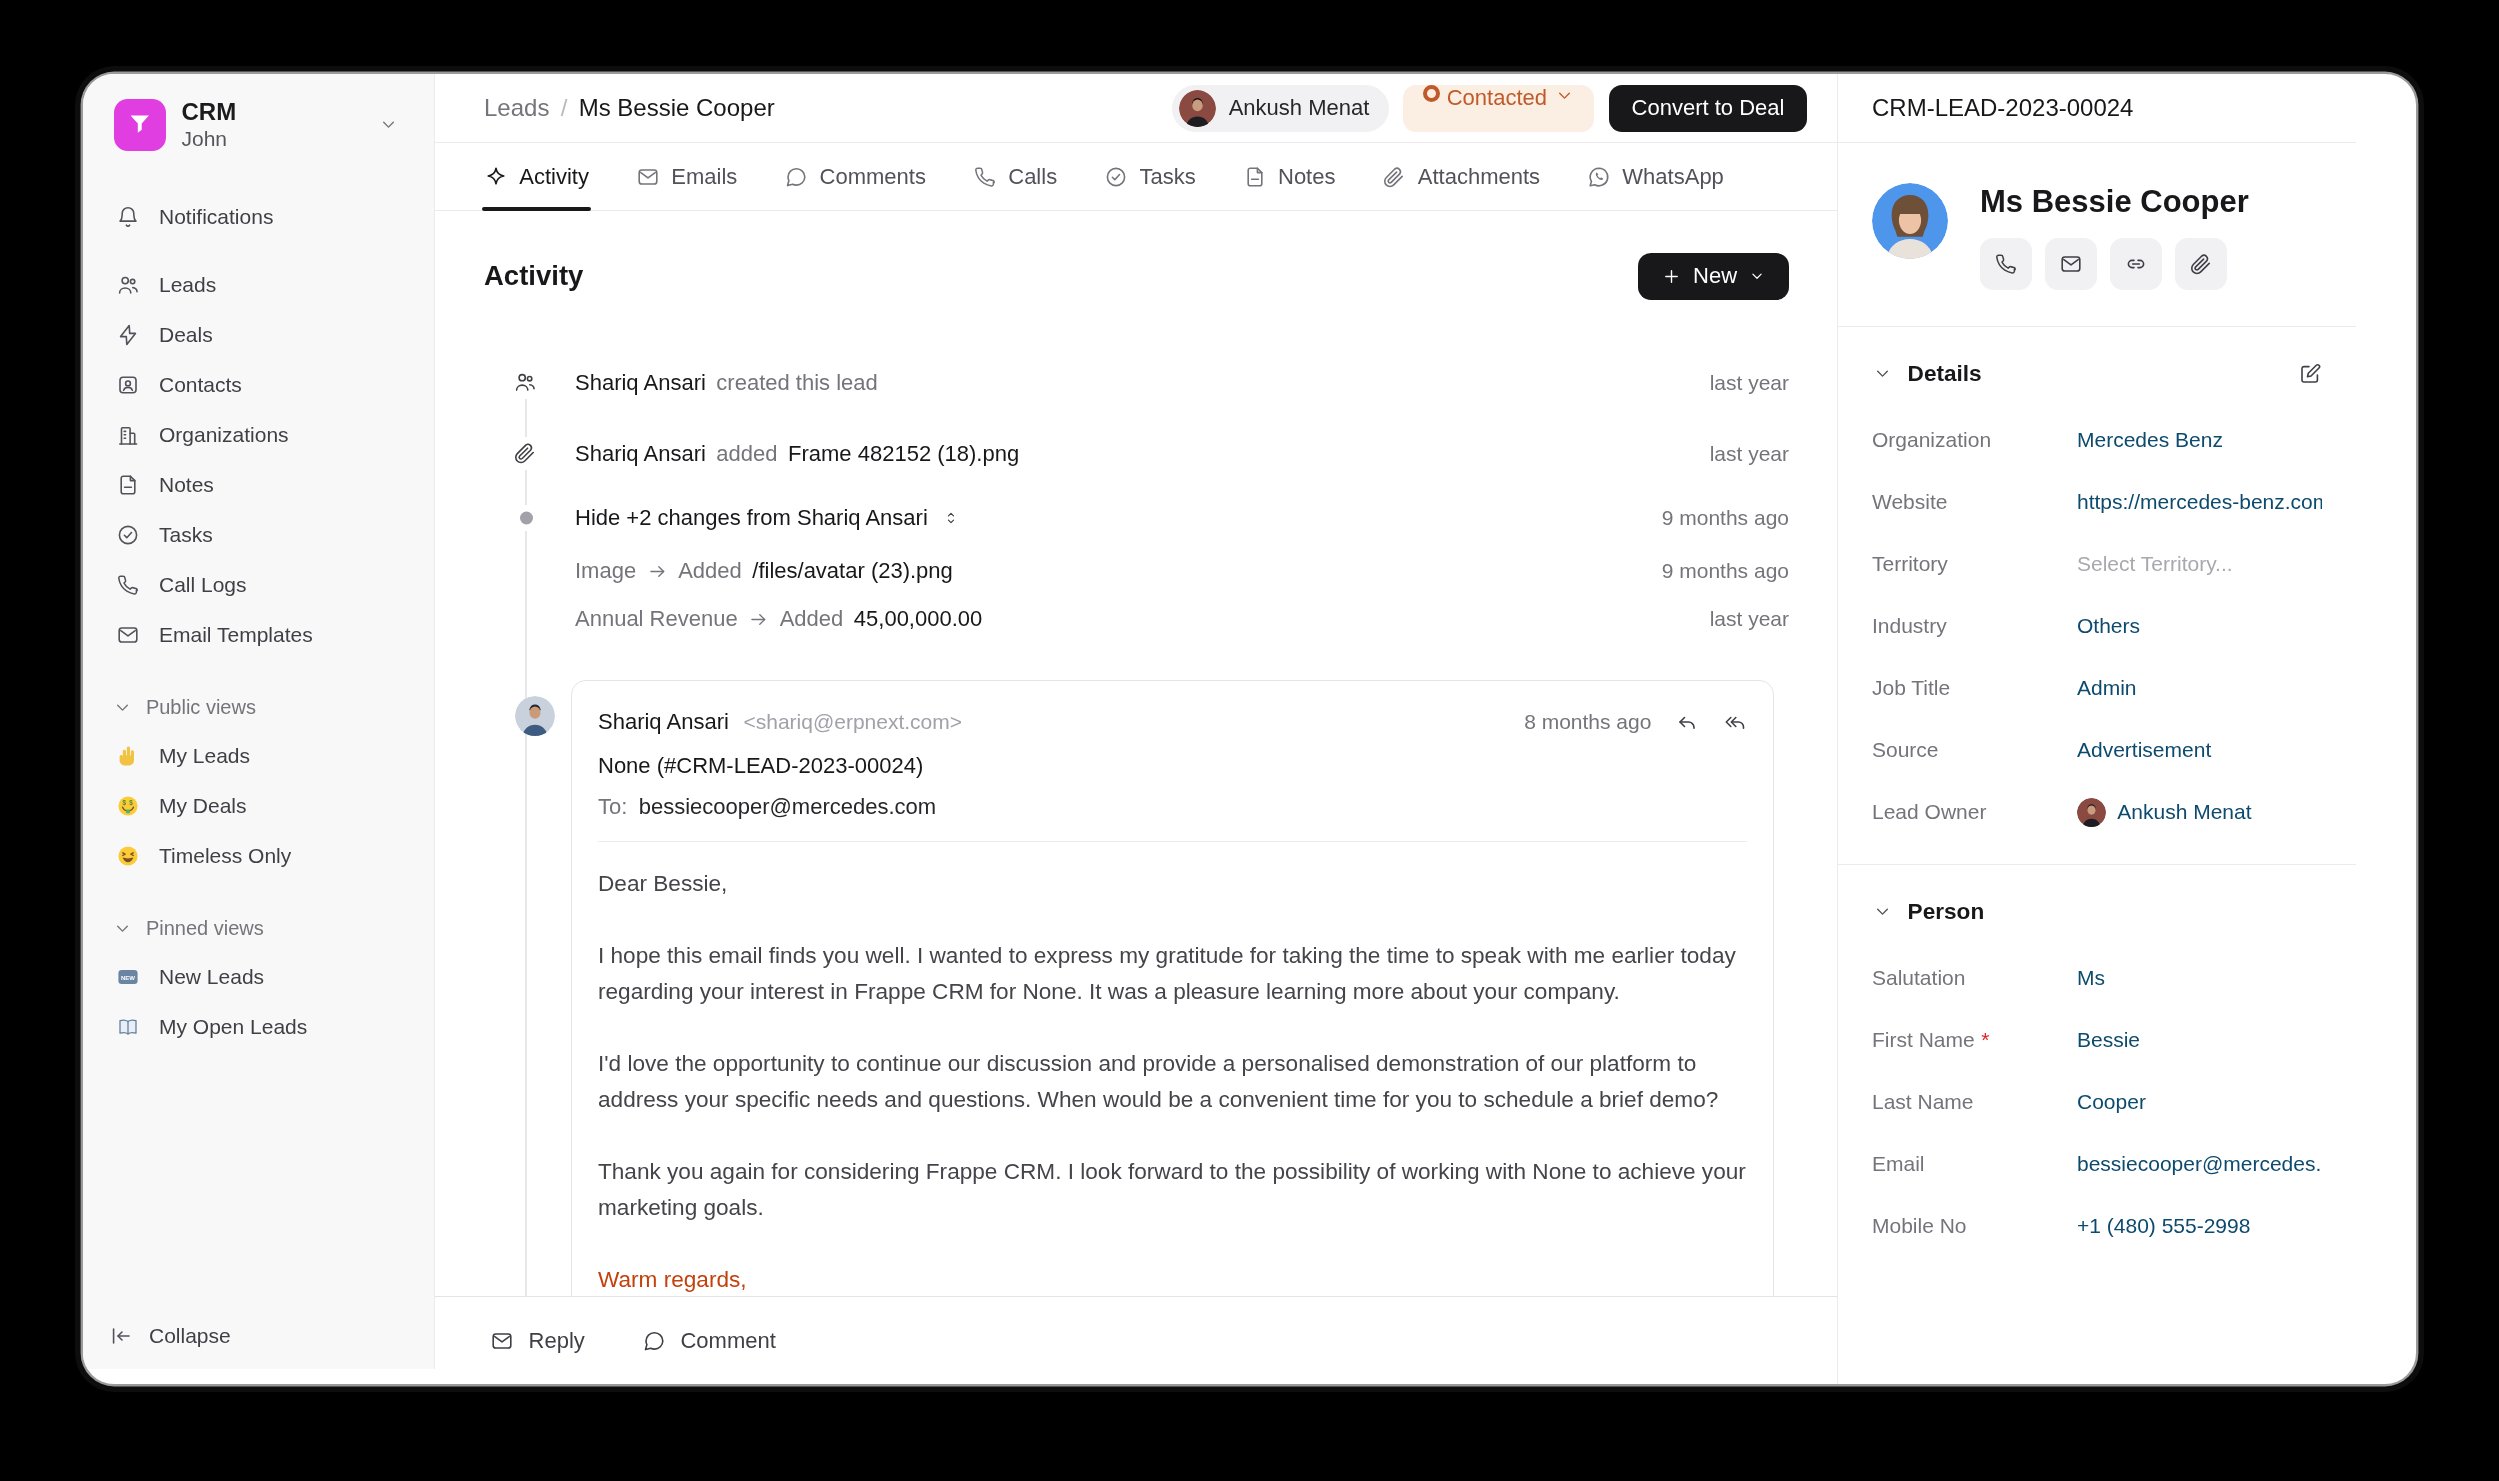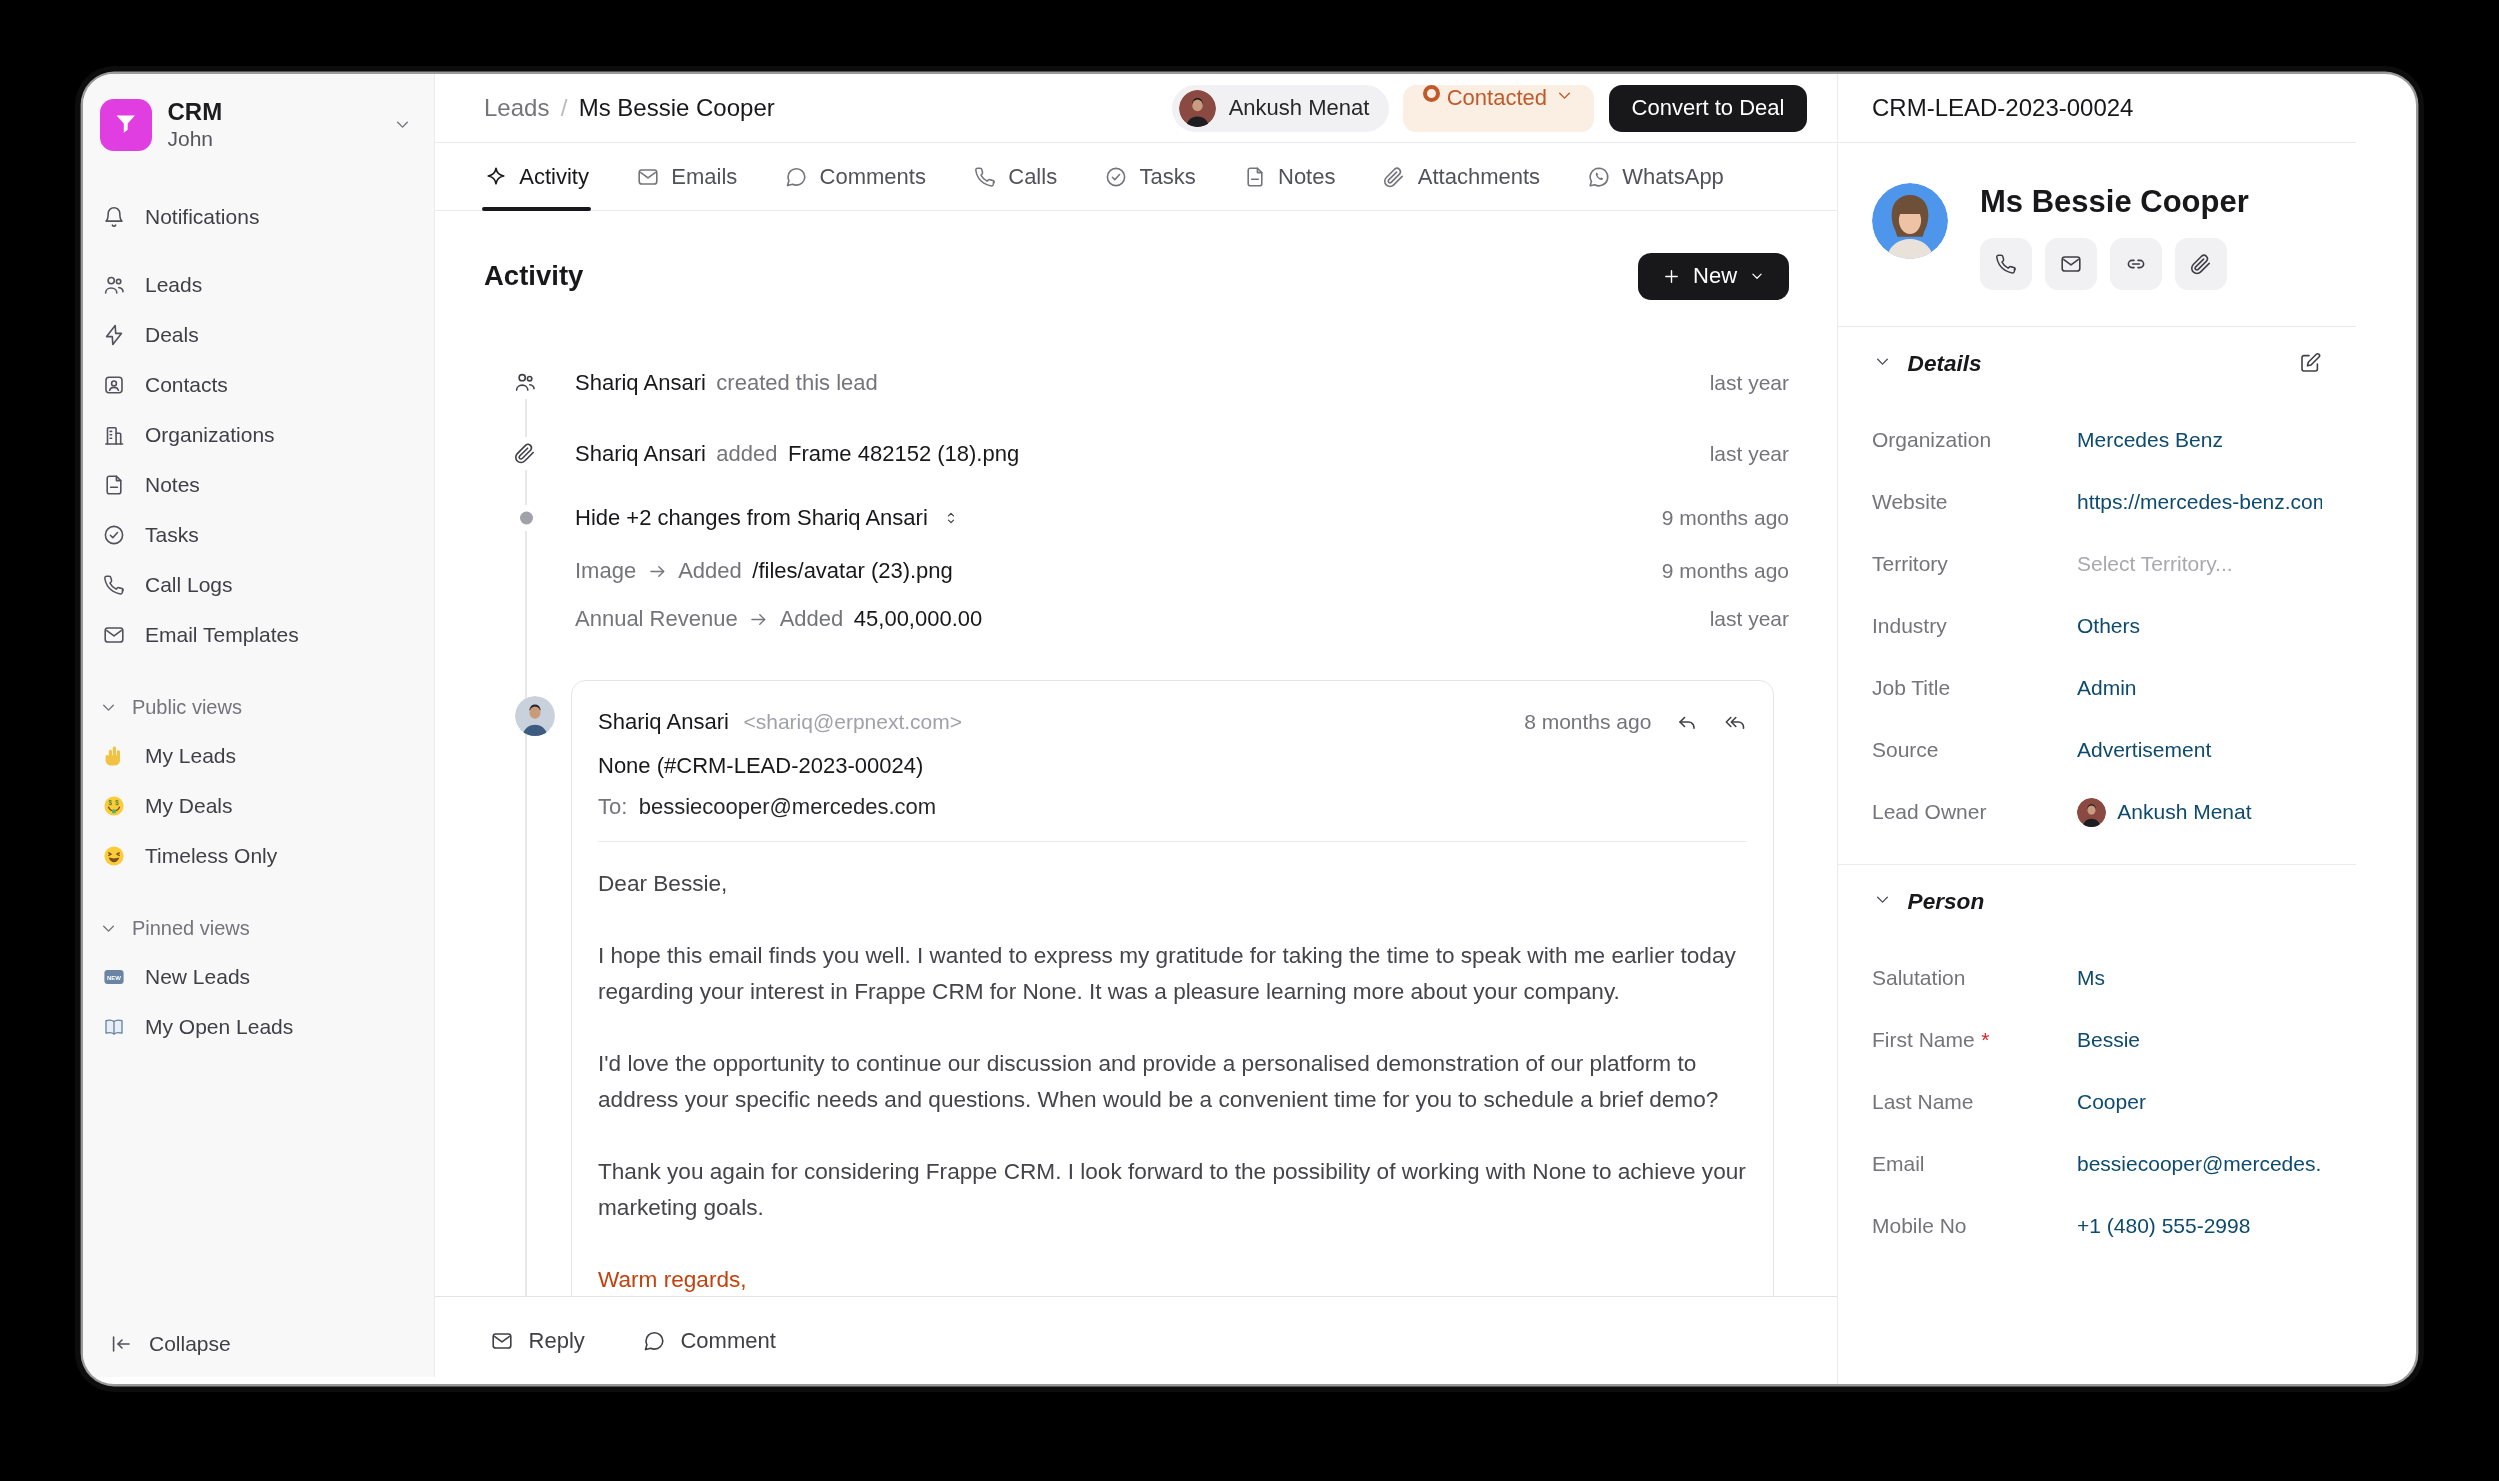--- a/index.html
+++ b/index.html
@@ -6,22 +6,22 @@
     font-family:"Liberation Sans","DejaVu Sans",sans-serif;-webkit-font-smoothing:antialiased;}
   *{box-sizing:border-box;}
   .window{position:absolute;left:83px;top:74px;width:2333px;height:1310px;background:#fff;
     border-radius:31px;overflow:hidden;box-shadow:0 0 0 2.4px #9a9a9a,0 0 0 8px rgba(255,255,255,.05);}
   svg.i{fill:none;stroke:currentColor;stroke-width:1.6;stroke-linecap:round;stroke-linejoin:round;display:block;}
   .i30{width:24px;height:24px}.i26{width:21px;height:21px}.i22{width:18px;height:18px}
   .i34{width:27.5px;height:27.5px}.i46{width:37px;height:37px}.i50{width:40px;height:40px}
   .i36{width:29px;height:29px}.i94{width:76px;height:76px}
 
   
-  .sidebar{position:absolute;left:0;top:0;bottom:7px;width:352px;background:#F8F8F8;
-    border-right:0.8px solid #EBEBEE;padding:21px 10px;}
+  .sidebar{position:absolute;left:0;top:0;bottom:15px;width:352px;background:#F8F8F8;
+    border-right:0.8px solid #EBEBEE;padding:21px 24px;}
   .side-head{display:flex;align-items:center;gap:16px;padding:3.2px 6.5px;margin-bottom:37px;position:relative;}
   .logo{width:52px;height:52px;border-radius:13.7px;background:#E03EE0;display:flex;align-items:center;justify-content:center;color:#fff;flex-shrink:0;}
   .app-name{font-size:24px;font-weight:700;color:#1C1C1F;line-height:27.5px;}
   .app-user{font-size:21px;color:#55555C;line-height:26px;}
   .side-head .chev{position:absolute;right:11.3px;color:#74747B;}
   .nav-item,.view-item{display:flex;align-items:center;gap:18px;height:50px;padding:0 8px;border-radius:9.7px;
     color:#3F3F46;font-size:21px;cursor:default;}
   .nav-item .ic,.view-item .ic{color:#52525B;width:26px;display:flex;justify-content:center;}
   .nav-gap{height:18px;}
   .sect-head{display:flex;align-items:center;gap:13px;height:47px;margin-top:24px;padding:0 4.9px;
@@ -99,21 +99,21 @@
   .panel{position:absolute;left:1754px;top:0;bottom:0;width:519px;background:#fff;border-left:0.8px solid #EBEBEE;}
   .panel-head{height:69px;border-bottom:0.8px solid #EBEBEE;display:flex;align-items:center;padding:0 34px;
     font-size:24px;font-weight:500;color:#18181B;}
   .profile{padding:40px 34px 36px;border-bottom:0.8px solid #EBEBEE;display:flex;gap:32px;align-items:flex-start;}
   .p-name{font-size:31px;font-weight:600;color:#18181B;line-height:37px;}
   .p-actions{display:flex;gap:13px;margin-top:18px;}
   .qa-btn{width:52px;height:52px;border-radius:13px;background:#F1F1F4;border:none;display:flex;
     align-items:center;justify-content:center;color:#3F3F46;}
   .section{padding:24px 34px 21px;border-bottom:0.8px solid #EBEBEE;}
   .section:last-child{border-bottom:none;}
-  .sect-title-row{display:flex;align-items:flex-start;gap:14.6px;height:45px;margin-bottom:13px;font-style:italic;}
+  .sect-title-row{display:flex;align-items:center;gap:14.6px;height:45px;margin-bottom:13px;}
   .sect-title{font-size:22.6px;font-weight:600;color:#18181B;}
   .sect-title-row .chev{color:#52525B;}
   .edit-btn{margin-left:auto;background:none;border:none;color:#3F3F46;display:flex;padding:0;}
   .field-row{display:flex;align-items:center;height:62px;}
   .field-label{width:205px;flex-shrink:0;color:#74747B;font-size:21px;display:flex;gap:6.5px;}
   .req{color:#DC2626;}
   .field-value{font-size:21px;color:#0c4a6e;white-space:nowrap;overflow:hidden;flex:1;display:flex;align-items:center;gap:11.3px;}
   .field-value.placeholder{color:#A8A8AE;}
 </style>
 </head>

